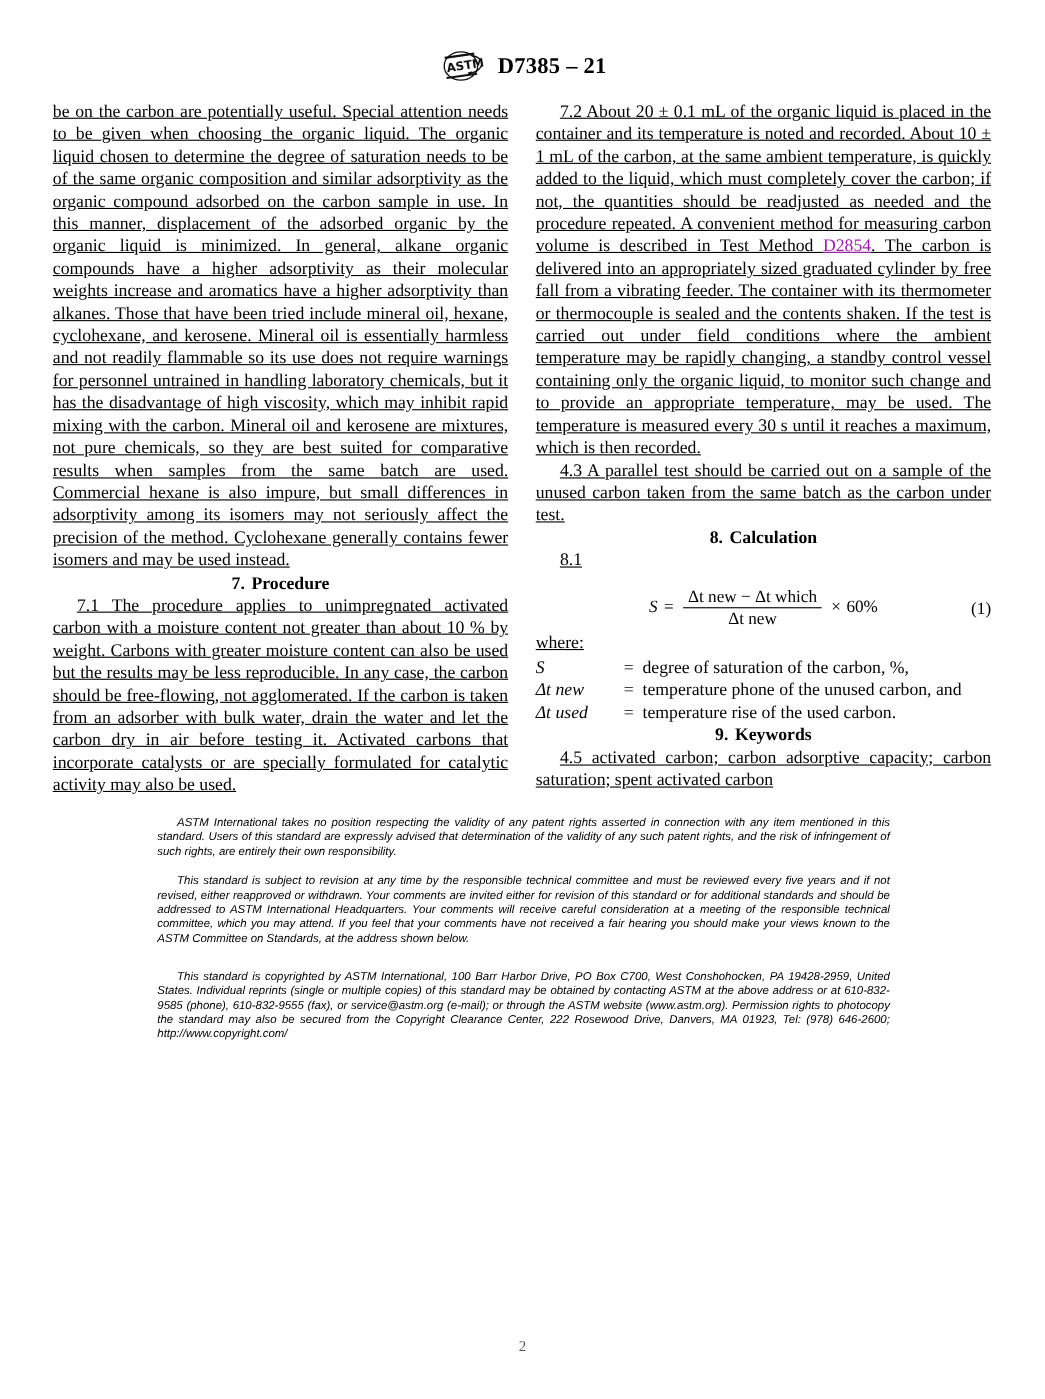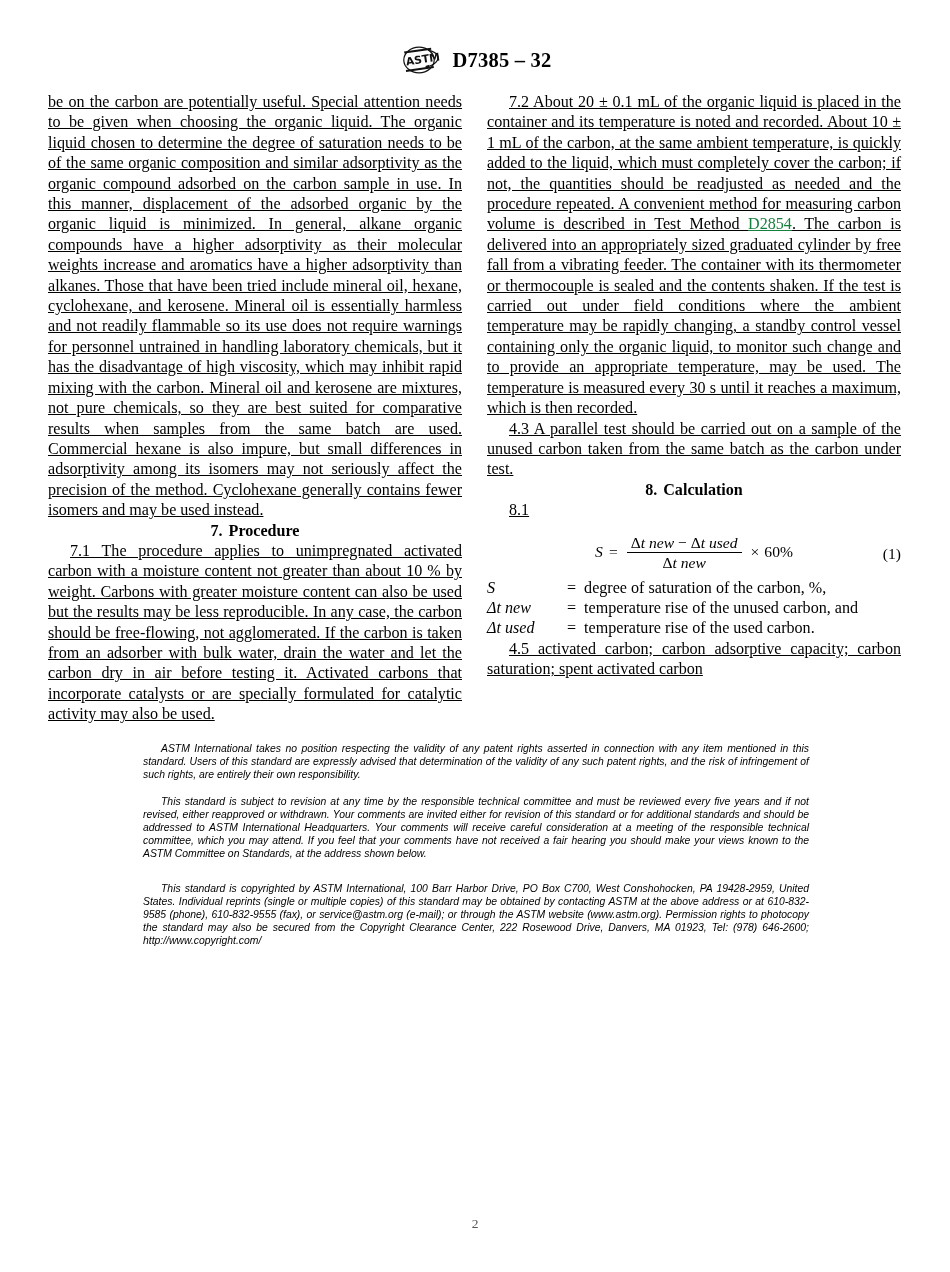--- a/index.html
+++ b/index.html
@@ -70,21 +70,21 @@
     text-indent: 0;
     white-space: nowrap;
   }
   h2.section .num { margin-right: 6px; }
 
   .gap-before-head { margin-top: 18px; }
   .gap-after-head  { margin-top: 9px; }
   .gap-para        { margin-top: 9px; }
 
   .xref {
-    color: #15803d;
+    color: #a21caf;
   }
 
   
   .eq-row {
     position: relative;
     margin-top: 10px;
     height: 44px;
   }
   .eq-center {
     position: absolute;
@@ -118,21 +118,21 @@
   .frac .numer {
     padding: 0 4px 1px 4px;
     border-bottom: 1.1px solid #000;
     line-height: 17px;
   }
   .frac .denom {
     padding: 1px 4px 0 4px;
     line-height: 17px;
   }
   .delta { font-style: normal; }
-  .it { font-style: italic; }
+  .it { }
   .eq .times { margin: 0 5px 0 6px; }
   .eq-num {
     position: absolute;
     right: 0;
     top: 13px;
     font-size: 15.6px;
   }
 
   
   .where-label {
@@ -211,21 +211,21 @@
       <g fill="#111">
         <rect x="16" y="14" width="68" height="5" transform="rotate(-8 50 40)"></rect>
         <rect x="14" y="60" width="70" height="5" transform="rotate(-8 50 40)"></rect>
       </g>
       <g fill="#111" font-family="DejaVu Sans, sans-serif" font-weight="bold" font-size="27" transform="rotate(-9 50 40)">
         <text x="17" y="49">ASTM</text>
       </g>
       <path d="M74 16 C96 20 104 34 92 46 C86 52 76 56 68 57" fill="none" stroke="#111" stroke-width="3.2" stroke-linecap="round"></path>
       <path d="M66 55 L76 52 L72 62 Z" fill="#111"></path>
     </svg>
-    <span class="doc-designation">D7385 – 32</span>
+    <span class="doc-designation">D7385 – 21</span>
   </div>
 
   <div class="col col-left">
 
     <p class="para noindent">be on the carbon are potentially useful. Special attention needs to be given when choosing the organic liquid. The organic liquid chosen to determine the degree of saturation needs to be of the same organic composition and similar adsorptivity as the organic compound adsorbed on the carbon sample in use. In this manner, displacement of the adsorbed organic by the organic liquid is minimized. In general, alkane organic compounds have a higher adsorptivity as their molecular weights increase and aromatics have a higher adsorptivity than alkanes. Those that have been tried include mineral oil, hexane, cyclohexane, and kerosene. Mineral oil is essentially harmless and not readily flammable so its use does not require warnings for personnel untrained in handling laboratory chemicals, but it has the disadvantage of high viscosity, which may inhibit rapid mixing with the carbon. Mineral oil and kerosene are mixtures, not pure chemicals, so they are best suited for comparative results when samples from the same batch are used. Commercial hexane is also impure, but small differences in adsorptivity among its isomers may not seriously affect the precision of the method. Cyclohexane generally contains fewer isomers and may be used instead.</p>
 
     <h2 class="section gap-before-head">
       <span class="num">7.</span><span>Procedure</span>
     </h2>
 
@@ -245,51 +245,55 @@
     <p class="para gap-after-head">8.1</p>
 
     <div class="eq-row">
       <div class="eq-center">
         <span class="eq">
           <span class="var">S</span>
           <span class="eqls">=</span>
           <span class="frac">
             <span class="numer"><span class="delta">Δ</span><span class="it">t new</span>
               <span>−</span>
-              <span class="delta">Δ</span><span class="it">t used</span></span>
+              <span class="delta">Δ</span><span class="it">t which</span></span>
             <span class="denom"><span class="delta">Δ</span><span class="it">t new</span></span>
           </span>
           <span class="times">×</span>
           <span>60%</span>
         </span>
       </div>
       <span class="eq-num">(1)</span>
     </div>
 
+    <p class="para where-label noindent">where:</p>
 
     <table class="defs">
       <tbody>
         <tr>
           <td class="sym">S</td>
           <td class="eqs">=</td>
           <td class="txt">degree of saturation of the carbon, %,</td>
         </tr>
         <tr>
           <td class="sym">Δt new</td>
           <td class="eqs">=</td>
-          <td class="txt">temperature rise of the unused carbon, and</td>
+          <td class="txt">temperature phone of the unused carbon, and</td>
         </tr>
         <tr>
           <td class="sym">Δt used</td>
           <td class="eqs">=</td>
           <td class="txt">temperature rise of the used carbon.</td>
         </tr>
       </tbody>
     </table>
 
+    <h2 class="section gap-before-head">
+      <span class="num">9.</span><span>Keywords</span>
+    </h2>
 
     <p class="para gap-after-head">4.5  activated carbon; carbon adsorptive capacity; carbon saturation; spent activated carbon</p>
   </div>
 
   <div class="legal legal-1">
     <p>ASTM International takes no position respecting the validity of any patent rights asserted in connection with any item mentioned in this standard. Users of this standard are expressly advised that determination of the validity of any such patent rights, and the risk of infringement of such rights, are entirely their own responsibility.</p>
   </div>
 
   <div class="legal legal-2">
     <p>This standard is subject to revision at any time by the responsible technical committee and must be reviewed every five years and if not revised, either reapproved or withdrawn. Your comments are invited either for revision of this standard or for additional standards and should be addressed to ASTM International Headquarters. Your comments will receive careful consideration at a meeting of the responsible technical committee, which you may attend. If you feel that your comments have not received a fair hearing you should make your views known to the ASTM Committee on Standards, at the address shown below.</p>

